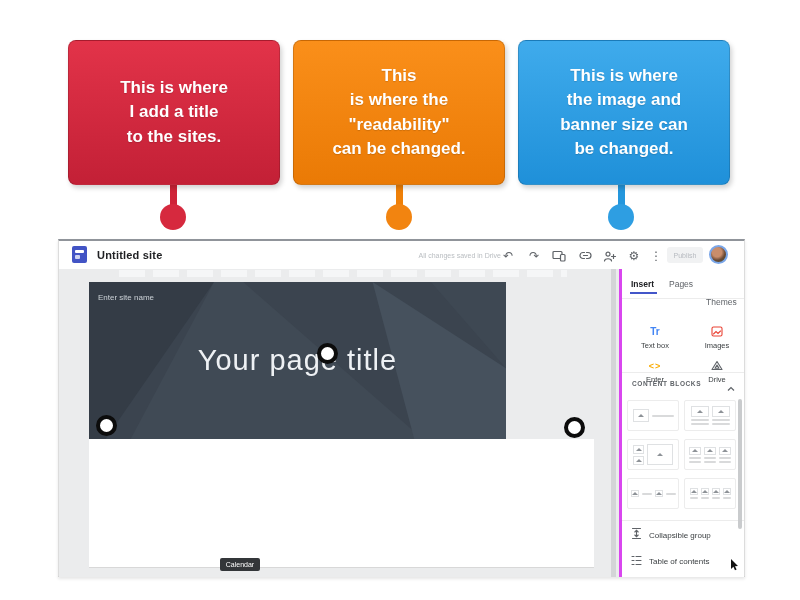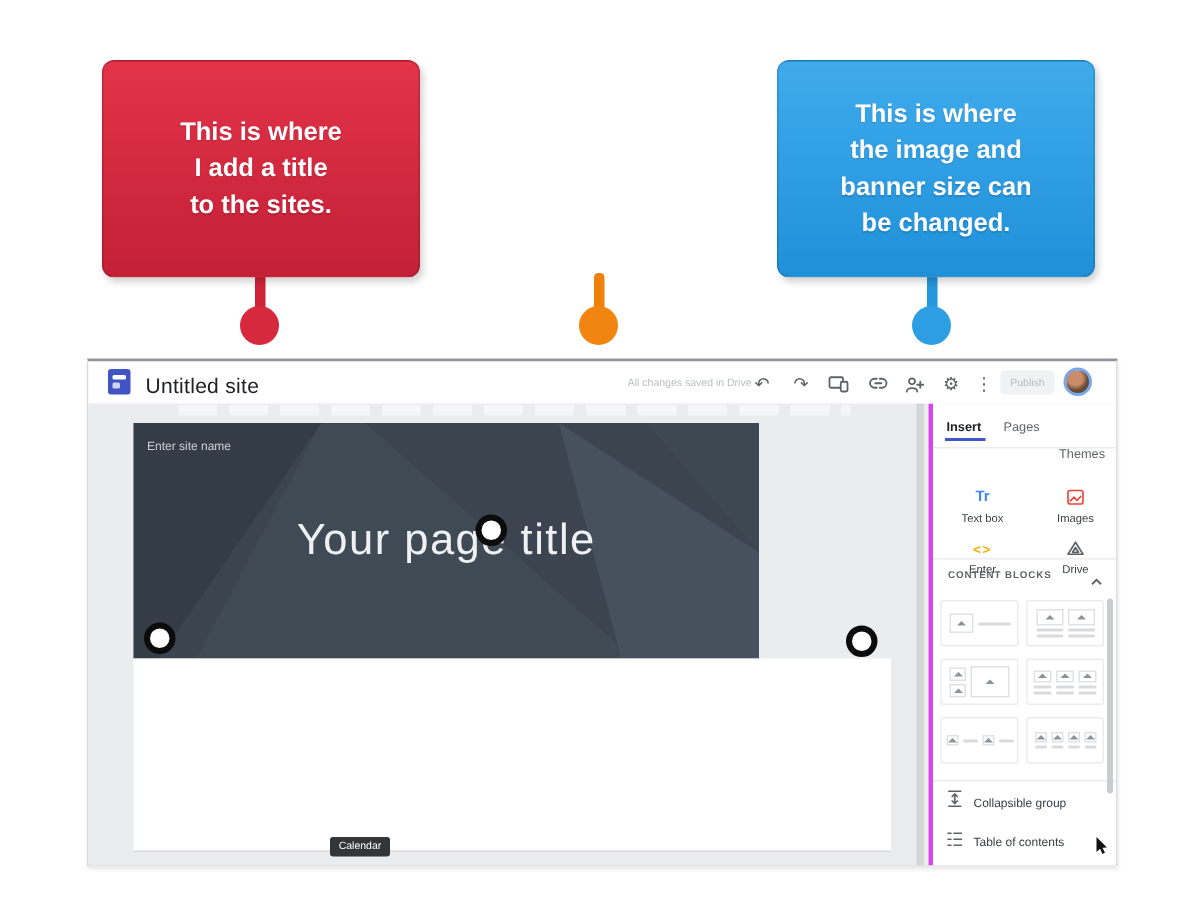--- a/index.html
+++ b/index.html
@@ -29,21 +29,21 @@
   .shot{position:absolute;left:58px;top:239px;width:687px;height:338px;background:#fff;
         border-top:2px solid #90949a;border-left:1px solid #dcdcdc;border-right:1px solid #dcdcdc;
         border-bottom:1px solid #c9c9c9;box-sizing:border-box;box-shadow:0 2px 3px rgba(0,0,0,.10);}
 
   
   .gs-toolbar{position:absolute;left:0;top:0;width:100%;height:28px;background:#fff;}
   .gs-logo{position:absolute;left:13px;top:5px;width:15px;height:17px;background:#4254c5;
            border-radius:2px;}
   .gs-logo::before{content:"";position:absolute;left:3px;top:4px;width:9px;height:3px;background:#fff;border-radius:1px;}
   .gs-logo::after{content:"";position:absolute;left:3px;top:9px;width:5px;height:4px;background:rgba(255,255,255,.75);border-radius:1px;}
-  .gs-title{position:absolute;left:38px;top:8px;font-size:14px;color:#202124;letter-spacing:.2px;}
+  .gs-title{position:absolute;left:38px;top:8px;font-size:11px;color:#202124;letter-spacing:.2px;font-weight:bold;}
   .gs-status{position:absolute;left:356px;top:11px;width:86px;font-size:7px;color:#b9bdc1;text-align:right;}
   .tbtn{position:absolute;top:7px;width:16px;height:16px;display:flex;align-items:center;
         justify-content:center;color:#5f6368;font-size:12px;line-height:1;}
   .tbtn svg{stroke:#5f6368;fill:none;stroke-width:1.2;stroke-linecap:round;stroke-linejoin:round;}
   .publish-btn{position:absolute;left:608px;top:6px;width:36px;height:16px;background:#f1f2f3;
                border-radius:3px;font-size:7px;color:#b7bbc0;display:flex;align-items:center;justify-content:center;}
   .avatar{position:absolute;left:650px;top:4px;width:19px;height:19px;border-radius:50%;
           background:radial-gradient(circle at 40% 35%,#c98d6b 0 35%,#6b4a35 60%,#39543b 100%);
           border:2px solid #7aa6e8;box-sizing:border-box;}
 
@@ -99,20 +99,26 @@
 <div class="stage">
 
   <div class="callout red">
     <div class="txt">This is where
 I add a title
 to the sites.</div>
   </div>
   <div class="stem red"></div>
   <div class="stem-dot red"></div>
 
+  <div class="callout orange">
+    <div class="txt">This
+is where the
+"readability"
+can be changed.</div>
+  </div>
   <div class="stem orange"></div>
   <div class="stem-dot orange"></div>
 
   <div class="callout blue">
     <div class="txt">This is where
 the image and
 banner size can
 be changed.</div>
   </div>
   <div class="stem blue"></div>

